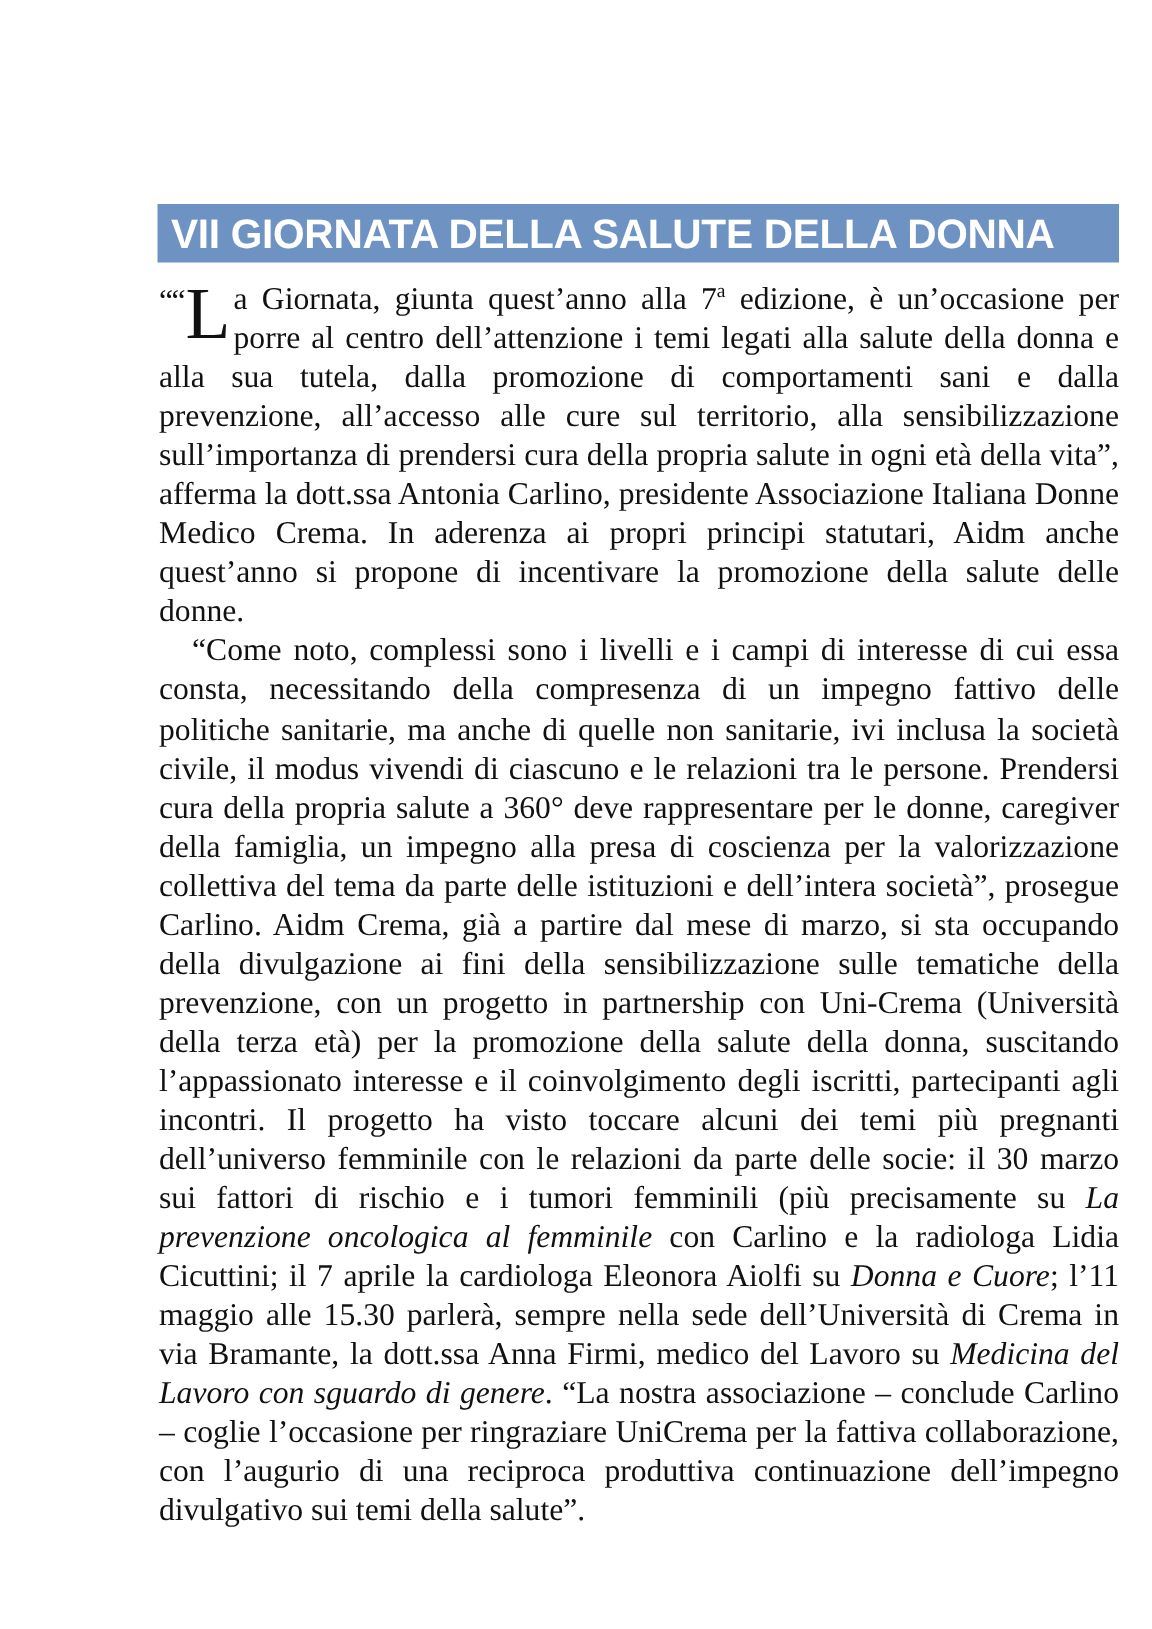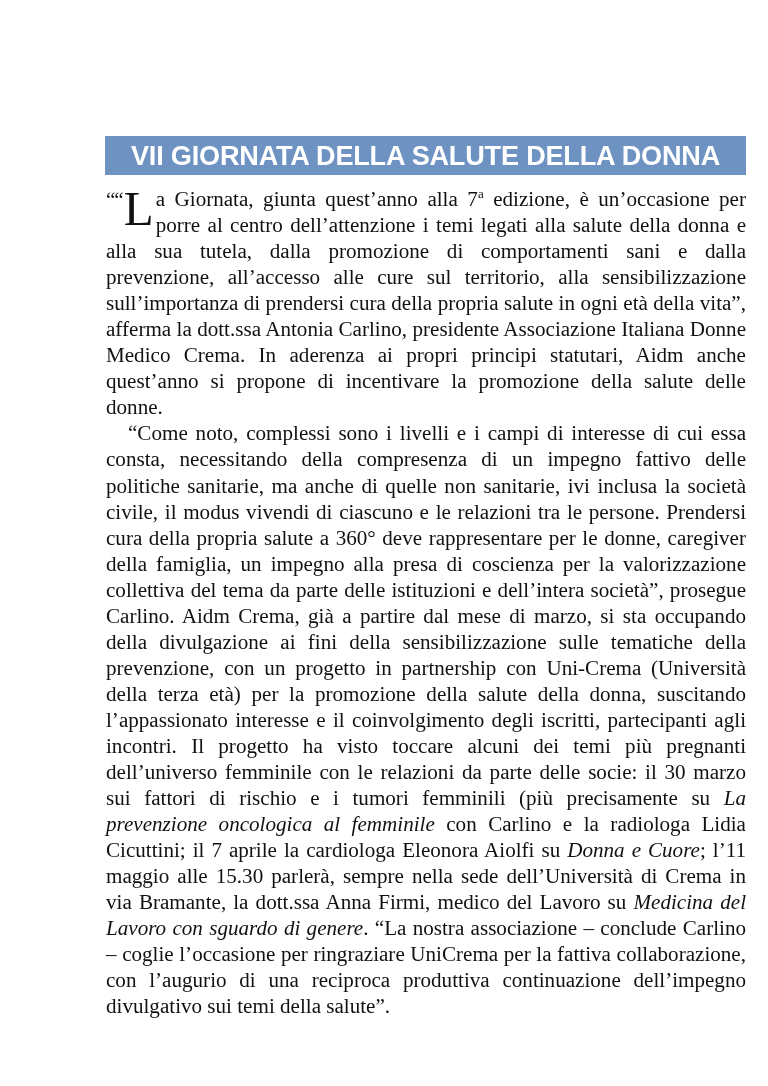--- a/index.html
+++ b/index.html
@@ -26,21 +26,21 @@
   
   .banner {
     position: absolute;
     left: 105px;
     top: 136px;
     width: 641px;
     height: 39px;
     background: #6e93c3;
     display: flex;
     align-items: center;
-    justify-content: center;
+    justify-content: flex-start;
     box-sizing: border-box;
     padding-right: 8px;
   }
   .banner-title {
     font-family: "Liberation Sans", "DejaVu Sans", sans-serif;
     font-weight: 700;
     font-size: 27.5px;
     letter-spacing: -0.2px;
     color: #ffffff;
     white-space: nowrap;

